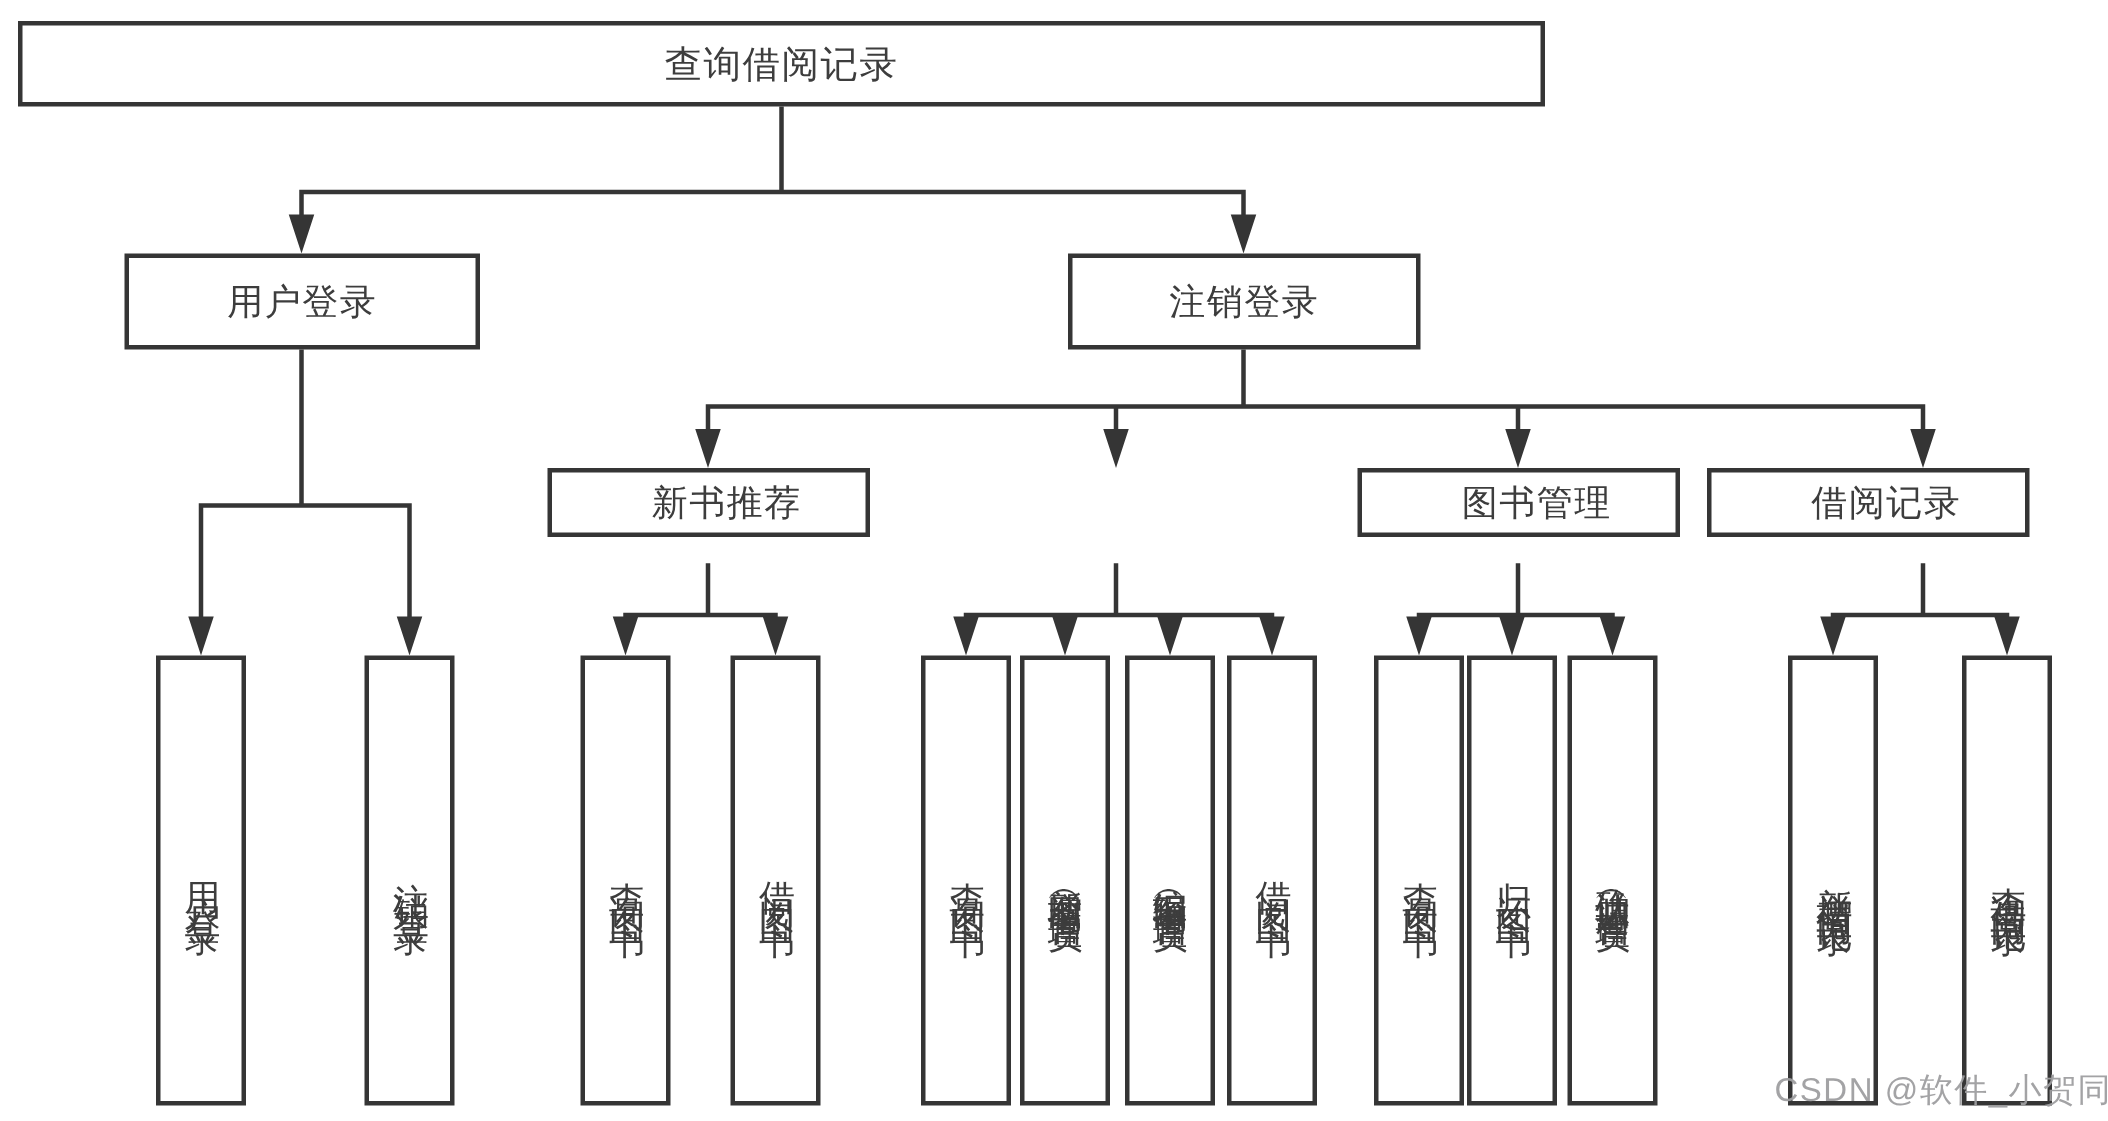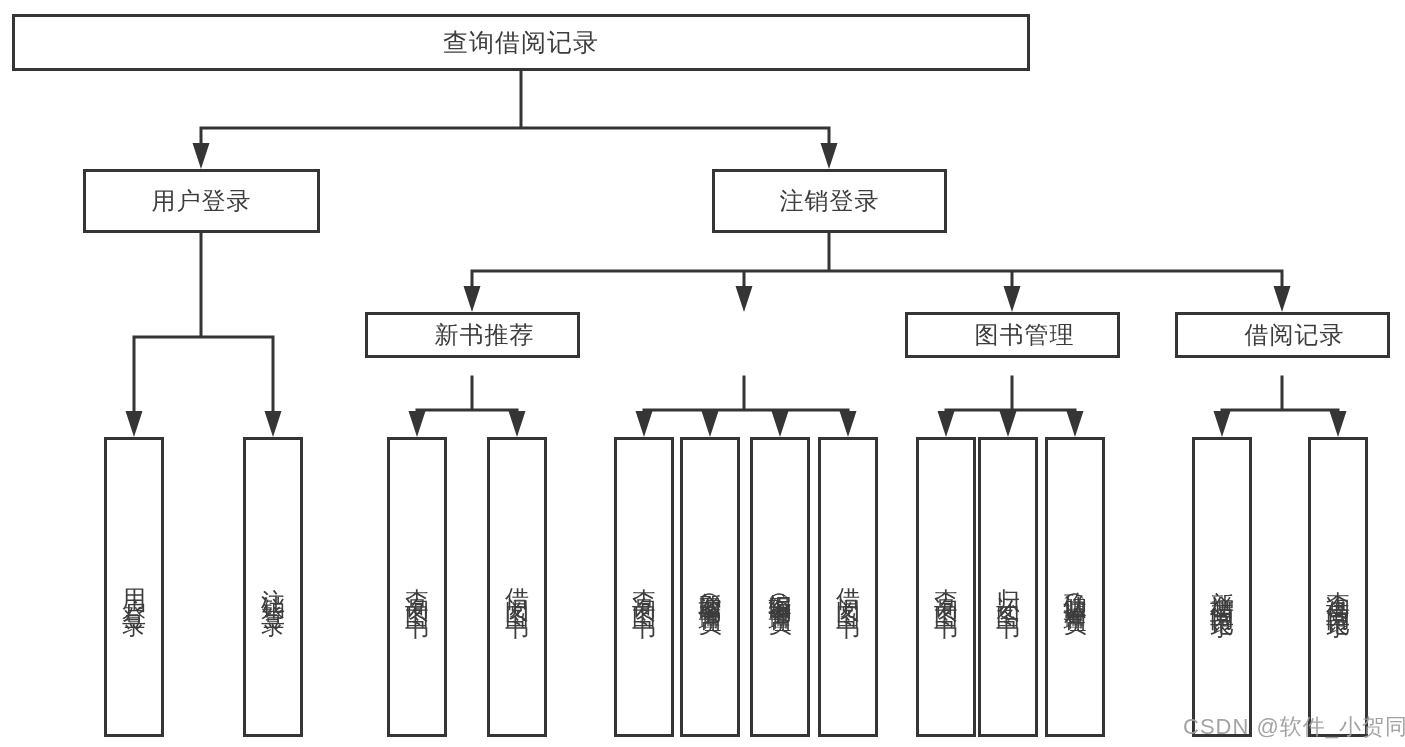--- a/index.html
+++ b/index.html
@@ -125,21 +125,21 @@
       M1329.5 411 L1346.5 411 L1338 437 Z"></path>
   </svg>
 
   <div class="node root">查询借阅记录</div>
 
   <div class="node lvl2" style="left:83px; width:237px;">用户登录</div>
   <div class="node lvl2" style="left:712px; width:235px;">注销登录</div>
 
   <div class="node lvl3" style="left:365px; width:215px;">新书推荐</div>
   <div class="node lvl3" style="left:905px; width:215px;">图书管理</div>
-  <div class="node lvl3" style="left:1175px; width:215px;">借阅记录</div>
+  <div class="node lvl3" style="left:1138px; width:215px;">借阅记录</div>
 
   <div class="leaf" style="left:104px;">
     <span>用户登录</span>
   </div>
   <div class="leaf" style="left:243px;">
     <span>注销登录</span>
   </div>
 
   <div class="leaf" style="left:387px;">
     <span>查询图书</span>

